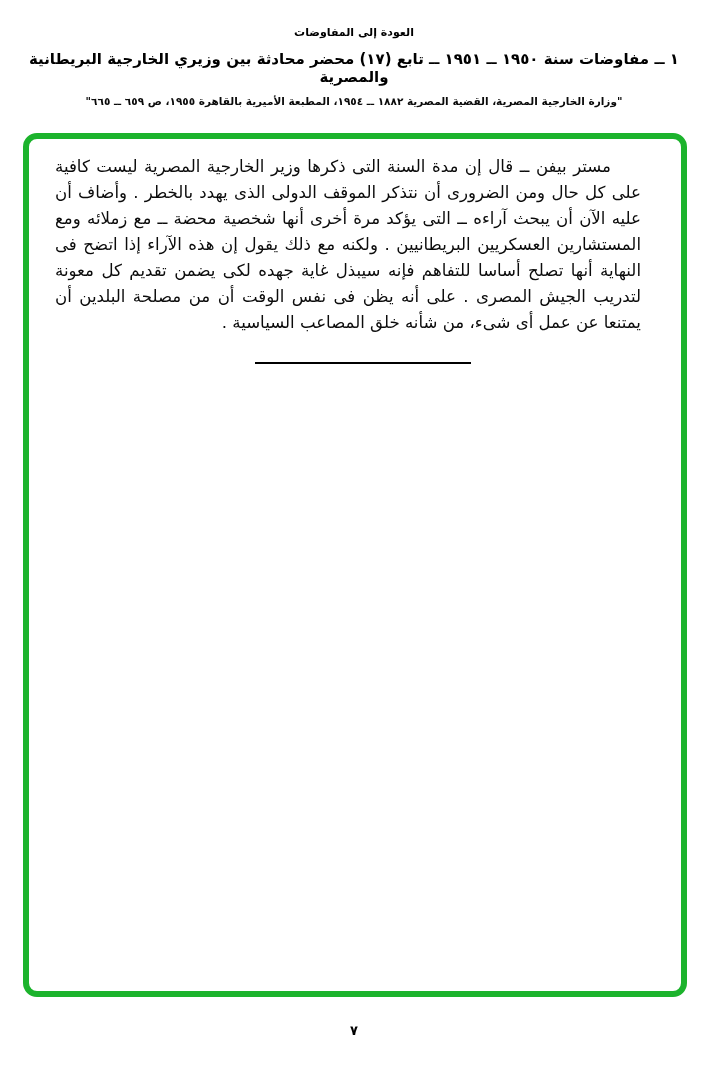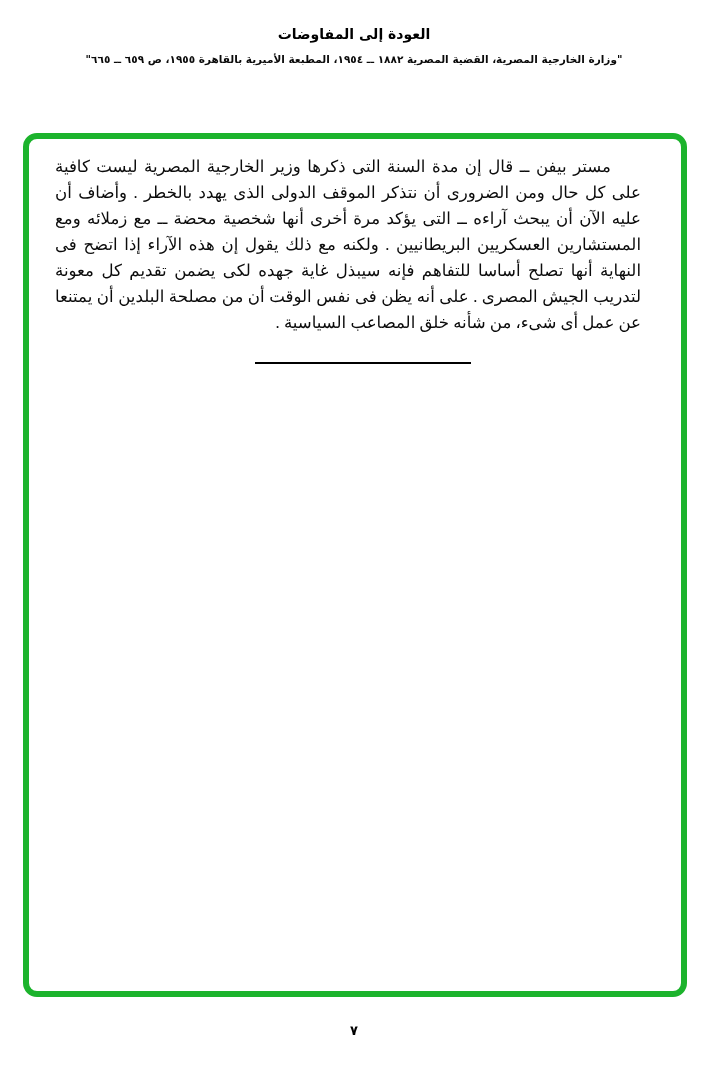--- a/index.html
+++ b/index.html
@@ -17,21 +17,21 @@
   }
   .header {
     position: absolute;
     top: 26px;
     left: 0;
     right: 0;
     text-align: center;
     direction: rtl;
   }
   .header .section-title {
-    font-size: 14px;
+    font-size: 11px;
     font-weight: bold;
     letter-spacing: 0.2px;
     margin-bottom: 11px;
   }
   .header .doc-heading {
     font-size: 15px;
     font-weight: bold;
     margin-bottom: 9px;
   }
   .header .citation {
@@ -41,21 +41,20 @@
   }
   .frame {
     position: absolute;
     left: 23px;
     top: 133px;
     width: 652px;
     height: 852px;
     border: 6px solid #1cb32c;
     border-radius: 14px;
     background: #ffffff;
-    font-family: Liberation Serif, serif;
   }
   .frame-content {
     direction: rtl;
     text-align: justify;
     padding: 15px 40px 0 26px;
     font-size: 16.6px;
     line-height: 26px;
     color: #0b0b0b;
   }
   .frame-content p {
@@ -80,20 +79,21 @@
     text-align: center;
     font-size: 13px;
     font-weight: bold;
   }
 </style>
 </head>
 <body>
 
 <div class="header">
   <div class="section-title">العودة إلى المفاوضات</div>
+  <div class="doc-heading">١ ــ مفاوضات سنة ١٩٥٠ ــ ١٩٥١ ــ تابع (١٧) محضر محادثة بين وزيري الخارجية البريطانية والمصرية</div>
   <div class="citation">"وزارة الخارجية المصرية، القضية المصرية ١٨٨٢ ــ ١٩٥٤، المطبعة الأميرية بالقاهرة ١٩٥٥، ص ٦٥٩ ــ ٦٦٥"</div>
 </div>
 
 <div class="frame" style="border-color: rgb(28, 179, 44);">
   <div class="frame-content">
     <p>مستر بيفن ــ قال إن مدة السنة التى ذكرها وزير الخارجية المصرية ليست كافية على كل حال ومن الضرورى أن نتذكر الموقف الدولى الذى يهدد بالخطر . وأضاف أن عليه الآن أن يبحث آراءه ــ التى يؤكد مرة أخرى أنها شخصية محضة ــ مع زملائه ومع المستشارين العسكريين البريطانيين . ولكنه مع ذلك يقول إن هذه الآراء إذا اتضح فى النهاية أنها تصلح أساسا للتفاهم فإنه سيبذل غاية جهده لكى يضمن تقديم كل معونة لتدريب الجيش المصرى . على أنه يظن فى نفس الوقت أن من مصلحة البلدين أن يمتنعا عن عمل أى شىء، من شأنه خلق المصاعب السياسية .</p>
     <hr class="end-divider">
   </div>
 </div>
 

